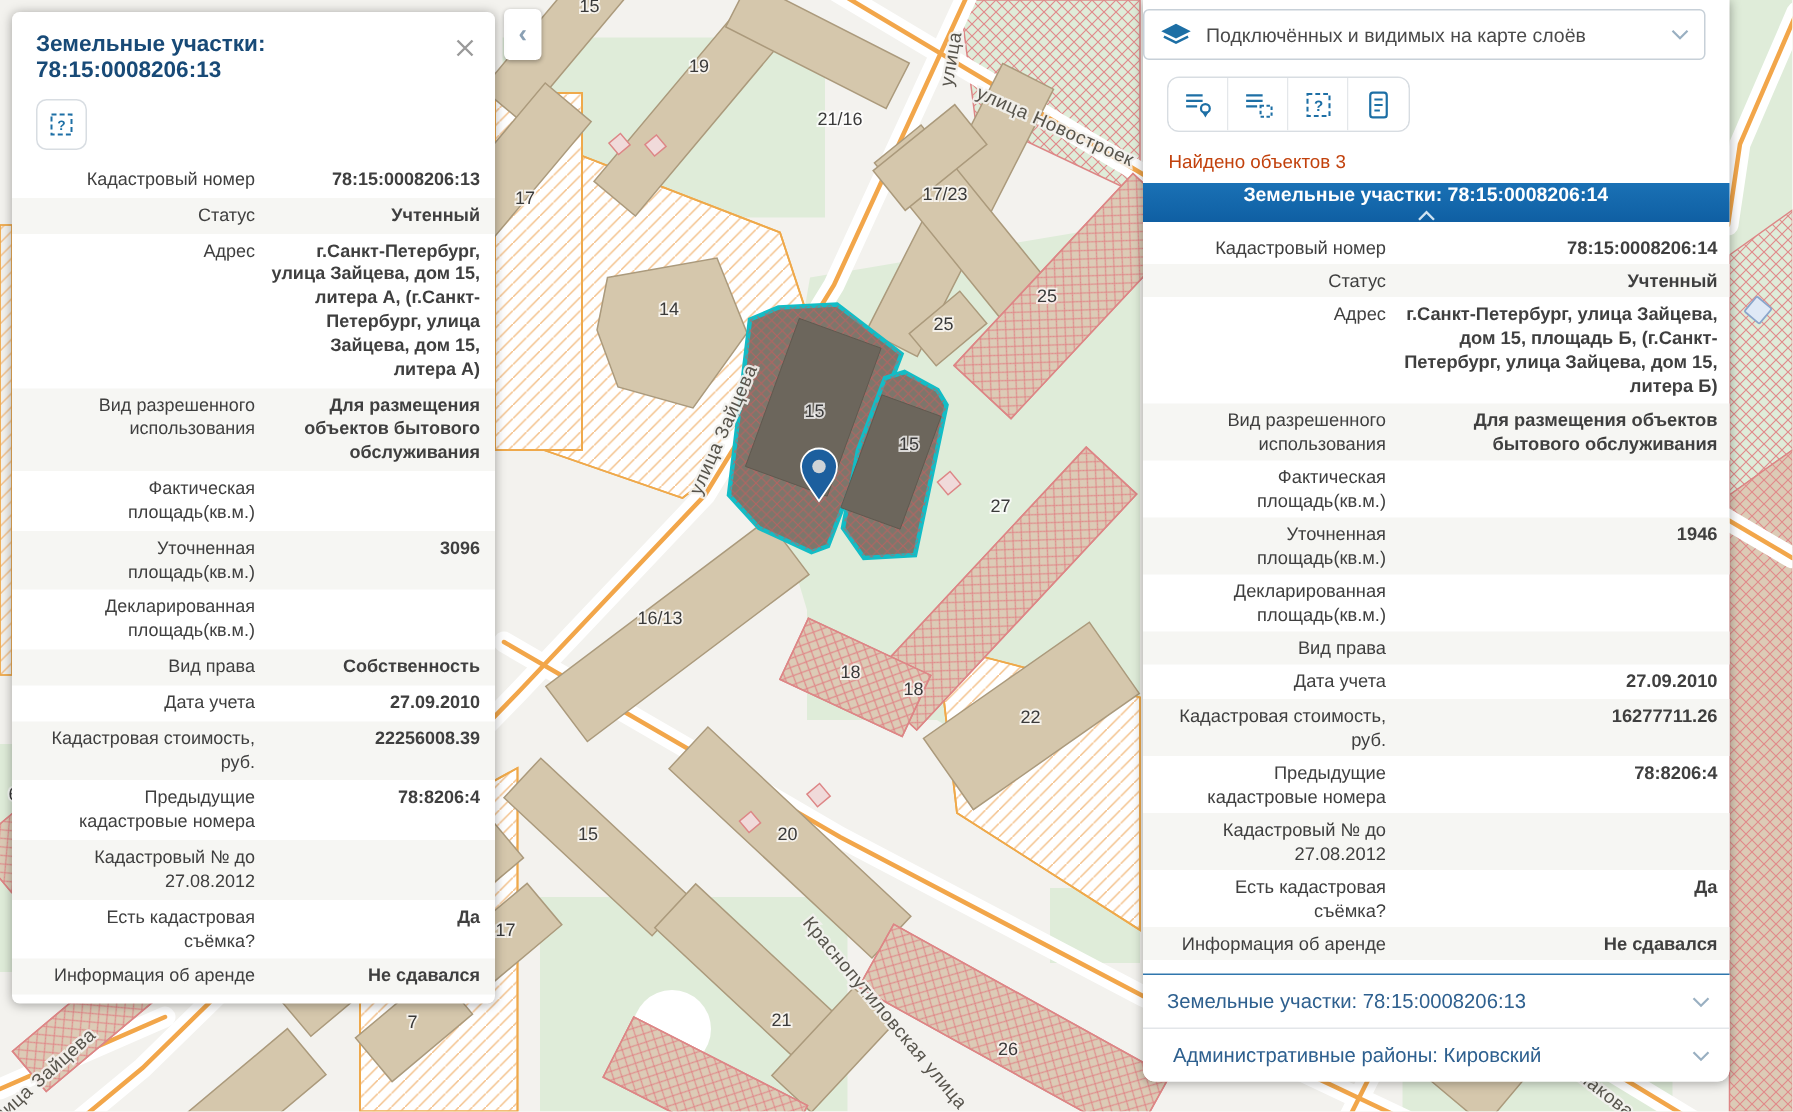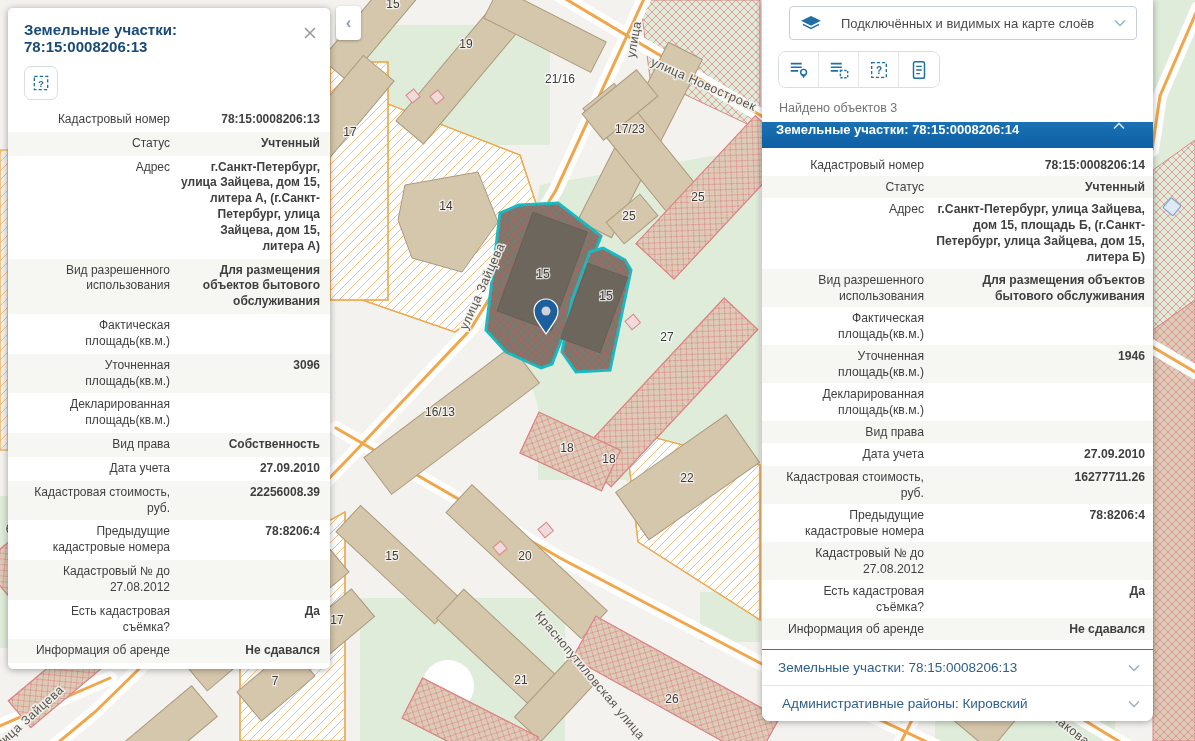--- a/index.html
+++ b/index.html
@@ -35,30 +35,30 @@
   .close-btn{margin-top:2px;cursor:pointer;flex:0 0 auto;padding:2px;}
   .tool-btn{margin:7px 0 4px 16px;width:34px;height:34px;border:1px solid #d8dde2;border-radius:7px;
     background:#fff;display:flex;align-items:center;justify-content:center;padding:0;}
   .rows{margin-top:8px;}
   .row{display:flex;padding:4px 10px 4px 16px;font-size:12px;line-height:1.32;color:#3f3f3f;text-align:right;}
   .rows .row:nth-child(even){background:#f6f6f3;}
   .lbl{flex:0 0 146px;padding-right:8px;}
   .val{flex:1;font-weight:bold;}
 
   .right-panel{left:762px;top:0;width:391px;border-radius:0 0 8px 8px;padding-bottom:0;}
-  .select-box{margin:6px 16px 0 27px;height:32px;display:flex;align-items:center;gap:19px;
+  .select-box{margin:6px 16px 0 0;height:32px;display:flex;align-items:center;gap:9px;
     border:1px solid #c7d0d8;border-radius:4px;padding:0 10px;font-size:13px;color:#4a4a4a;cursor:pointer;}
   .select-box .sel-text{flex:1;}
   .toolbar{margin:11px 0 0 16px;display:inline-flex;border:1px solid #d8dde2;border-radius:8px;overflow:hidden;background:#fff;}
   .tb-btn{width:40px;height:35px;display:flex;align-items:center;justify-content:center;
     border:none;border-right:1px solid #e4e7ea;background:#fff;padding:0;cursor:pointer;}
   .tb-btn:last-child{border-right:none;}
-  .found{margin:13px 16px 7px 17px;color:#737373;font-size:12.5px;}
+  .found{margin:13px 16px 7px 17px;color:#c2410c;font-size:12.5px;}
   .acc-header-exp{background:linear-gradient(#1a71b5,#0f5fa3);color:#fff;font-weight:bold;font-size:13px;
-    height:26px;display:flex;align-items:flex-start;justify-content:space-between;padding:0 28px 0 14px;cursor:pointer;}
+    height:26px;display:flex;align-items:center;justify-content:space-between;padding:0 28px 0 14px;cursor:pointer;flex-direction:column;}
   .rows2{margin-top:6px;}
   .rows2 .row{padding:3px 8px 3px 16px;font-size:12.2px;}
   .rows2 .lbl{flex:0 0 146px;}
   .blue-sep{border-top:1px solid #2f76ad;margin-top:9px;}
   .acc-header-col{height:35px;display:flex;align-items:center;justify-content:space-between;
     padding:0 13px 0 16px;color:#2e608f;font-size:13.5px;border-bottom:1px solid #e3e6e9;background:#fff;cursor:pointer;}
   .acc-header-col:last-child{border-bottom:none;border-radius:0 0 8px 8px;padding-left:20px;}
 
   .collapse-btn{position:absolute;left:336px;top:6px;width:25px;height:34px;background:#fff;border-radius:4px;
     box-shadow:0 1px 3px rgba(0,0,0,.3);display:flex;align-items:center;justify-content:center;

